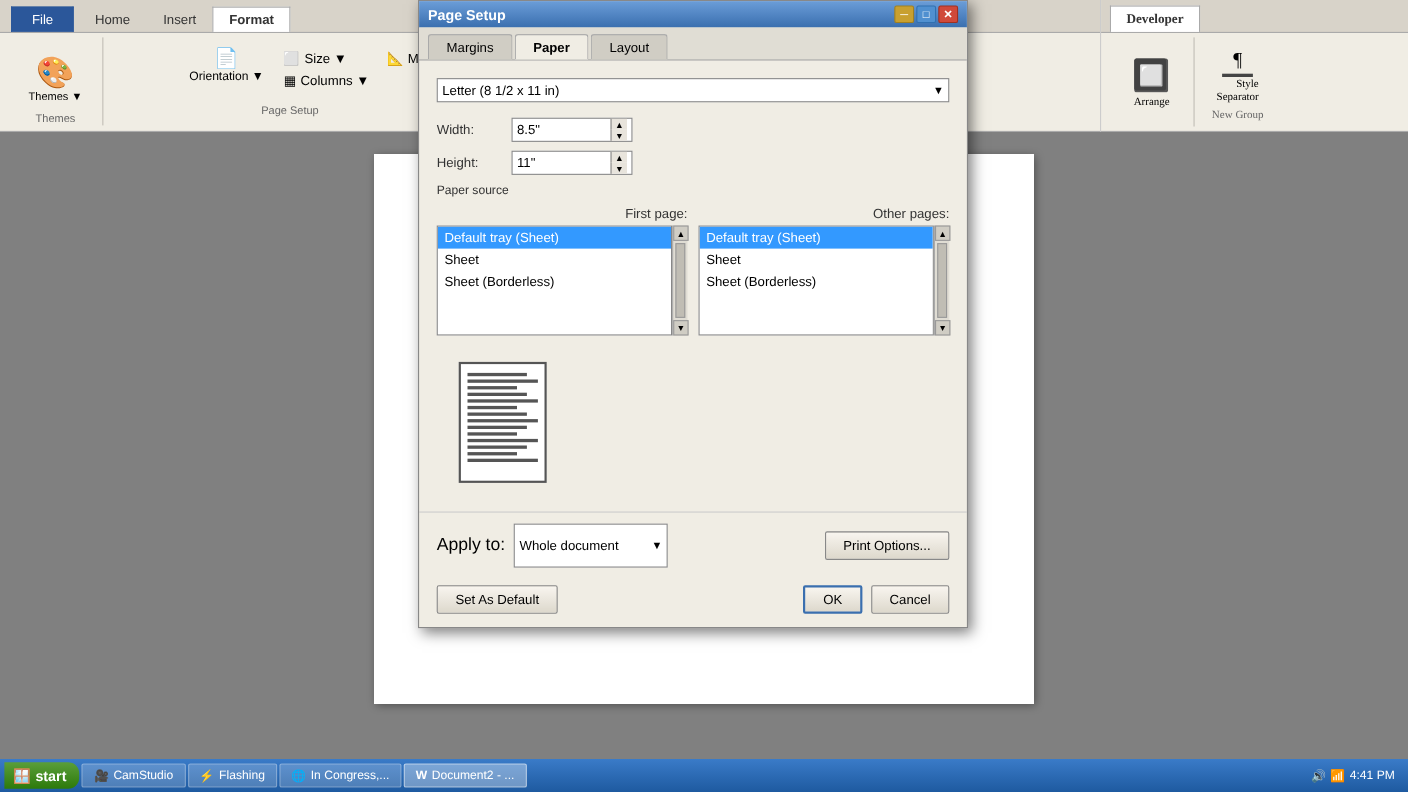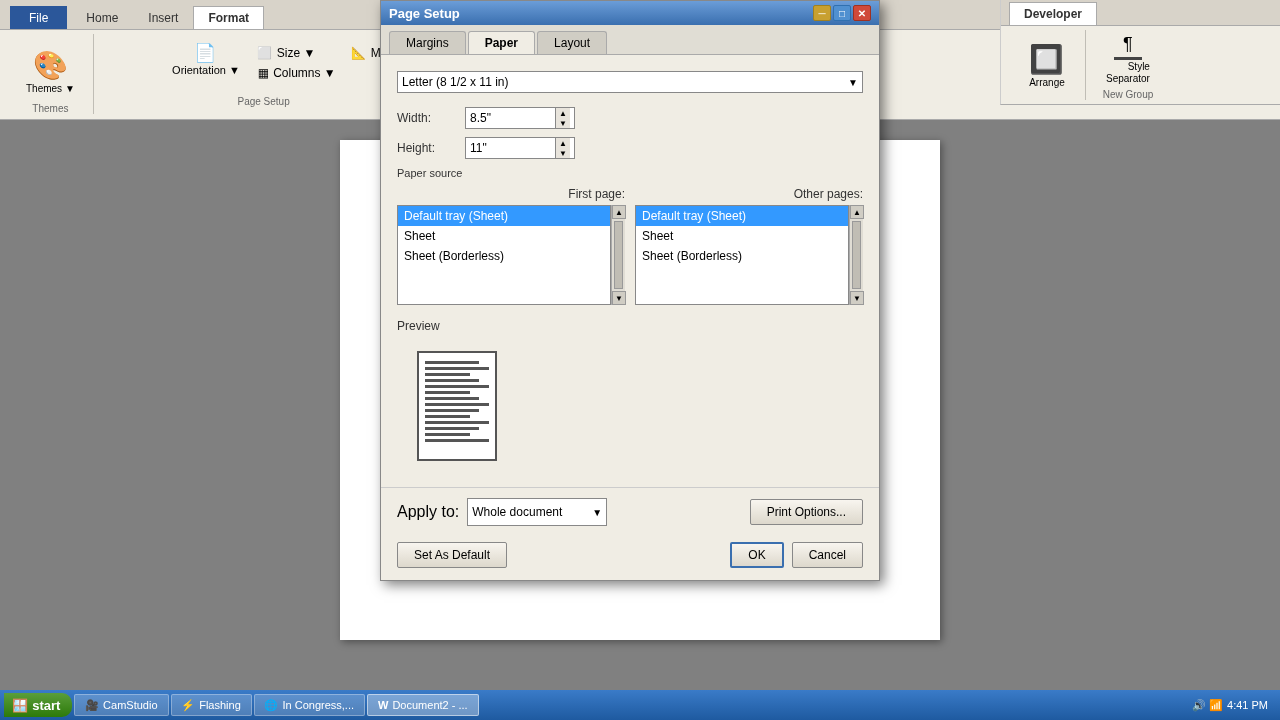--- a/index.html
+++ b/index.html
@@ -405,21 +405,21 @@
     .apply-row {
       display: flex;
       align-items: center;
       gap: 8px;
       flex: 1;
     }
 
     .apply-label { font-size: 16px; }
 
     .apply-select {
-      height: 28px;
+      height: 40px;
       border: 1px solid #888;
       background: white;
       font-size: 12px;
       padding: 0 4px;
       display: flex;
       align-items: center;
       justify-content: space-between;
       width: 140px;
       cursor: pointer;
     }
@@ -459,26 +459,27 @@
       margin: 2px;
       border: 1px solid #999;
     }
 
     
     .right-ribbon-area {
       position: absolute;
       top: 0;
       right: 0;
       width: 280px;
-      height: 105px;
+      height: 120px;
       background: #f0ede4;
       border-bottom: 1px solid #aaa;
       border-left: 1px solid #ccc;
       display: flex;
       flex-direction: column;
+      font-family: Liberation Serif, serif;
     }
 
     .right-tabs {
       height: 30px;
       background: #d8d3c9;
       border-bottom: 1px solid #aaa;
       display: flex;
       align-items: flex-end;
       padding-left: 8px;
     }
@@ -687,21 +688,20 @@
               <div class="scrollbar-arrow">▲</div>
               <div class="scrollbar-thumb"></div>
               <div class="scrollbar-arrow">▼</div>
             </div>
           </div>
         </div>
       </div>
     </div>
 
     <div class="preview-section">
-      <div class="preview-label">Preview</div>
       <div class="preview-area">
         <div class="preview-page">
           <div class="preview-line medium"></div>
           <div class="preview-line"></div>
           <div class="preview-line short"></div>
           <div class="preview-line medium"></div>
           <div class="preview-line"></div>
           <div class="preview-line short"></div>
           <div class="preview-line medium"></div>
           <div class="preview-line"></div>

